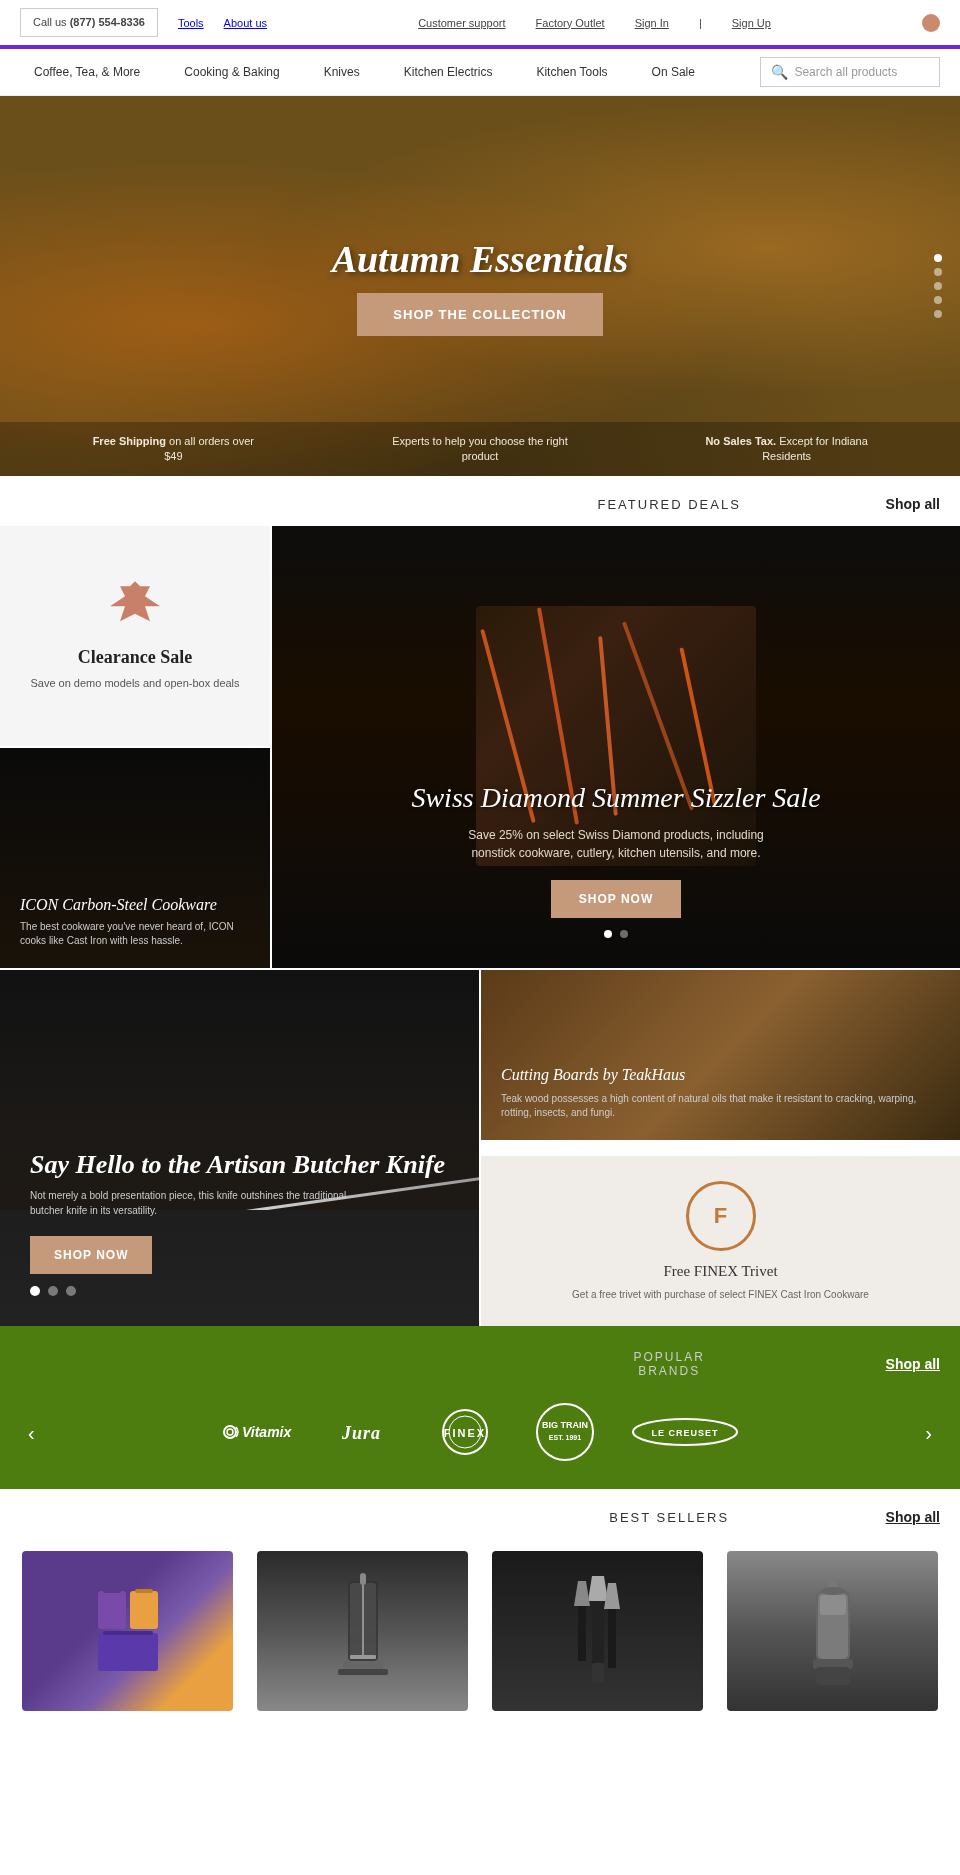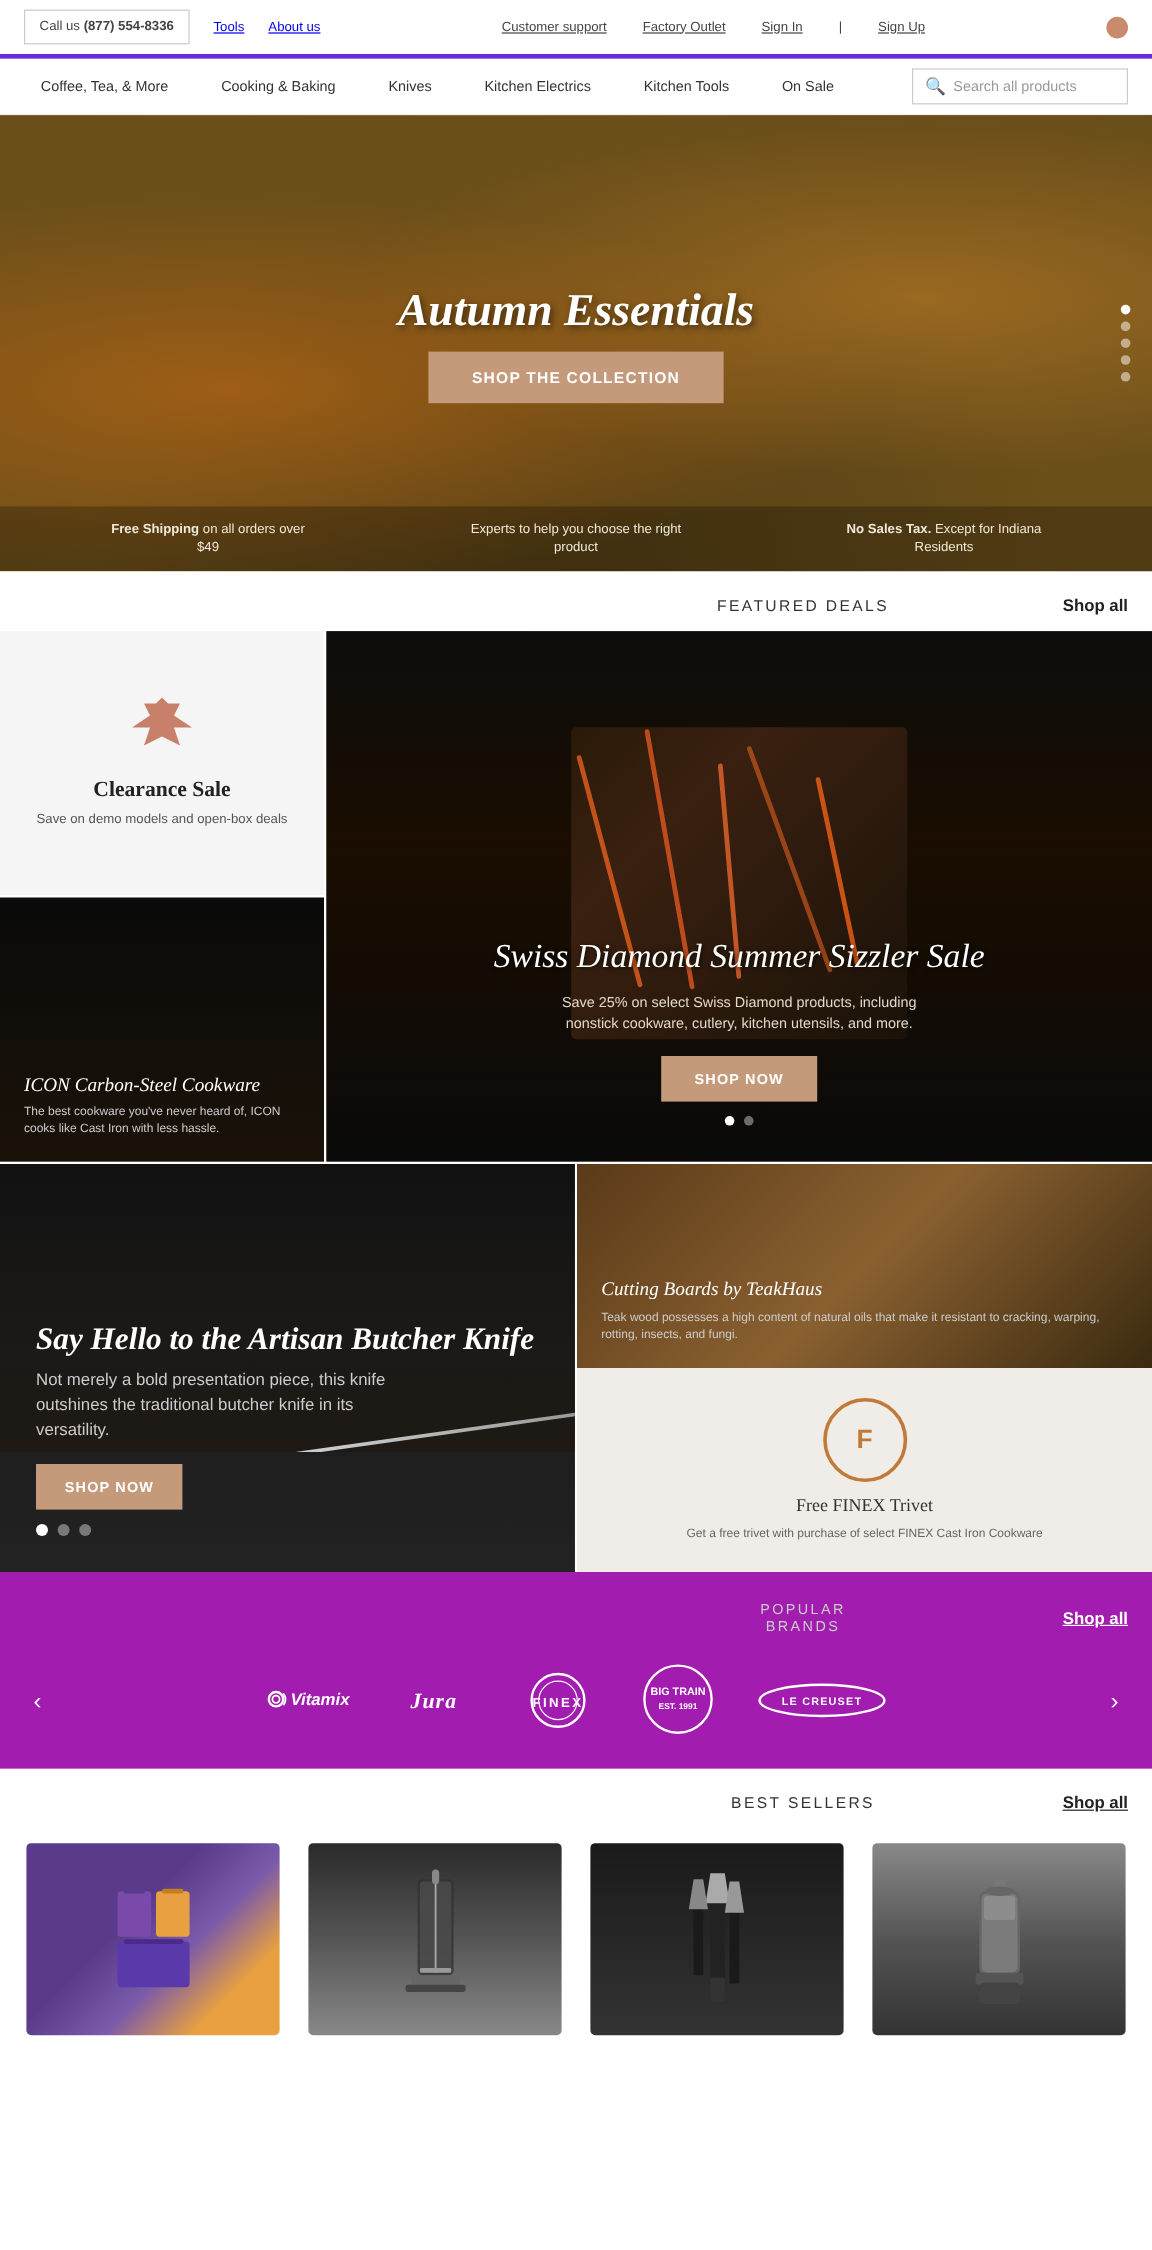--- a/index.html
+++ b/index.html
@@ -289,21 +289,21 @@
     }
     .artisan-title {
       font-family: Georgia, serif;
       font-style: italic;
       font-size: 26px;
       color: #fff;
       margin-bottom: 8px;
       line-height: 1.2;
     }
     .artisan-desc {
-      font-size: 14px;
+      font-size: 10px;
       color: #ccc;
       margin-bottom: 18px;
       line-height: 1.5;
       max-width: 320px;
     }
     .artisan-btn {
       background: #c49a7a;
       color: #fff;
       border: none;
       padding: 12px 24px;
@@ -315,21 +315,21 @@
       display: inline-block;
       margin-bottom: 12px;
     }
     .artisan-dots { display: flex; gap: 8px; }
     .artisan-dot { width: 10px; height: 10px; border-radius: 50%; background: rgba(255,255,255,0.4); }
     .artisan-dot.active { background: #fff; }
 
     .artisan-right {
       display: grid;
       grid-template-rows: 1fr 1fr;
-      gap: 0;
+      gap: 16px;
     }
     .artisan-right-top {
       background: linear-gradient(135deg, #1a0f05 0%, #3a2a10 100%);
       position: relative;
       display: flex;
       flex-direction: column;
       justify-content: flex-end;
       padding: 20px;
       min-height: 170px;
     }
@@ -375,21 +375,21 @@
     }
     .finex-desc {
       font-size: 10px;
       color: #666;
       text-align: center;
       line-height: 1.4;
     }
 
     
     .brands-section {
-      background: #a21caf;
+      background: #4d7c0f;
       padding: 24px 20px;
     }
     .brands-header {
       display: flex;
       justify-content: space-between;
       align-items: center;
       margin-bottom: 24px;
     }
     .brands-title {
       font-size: 12px;

